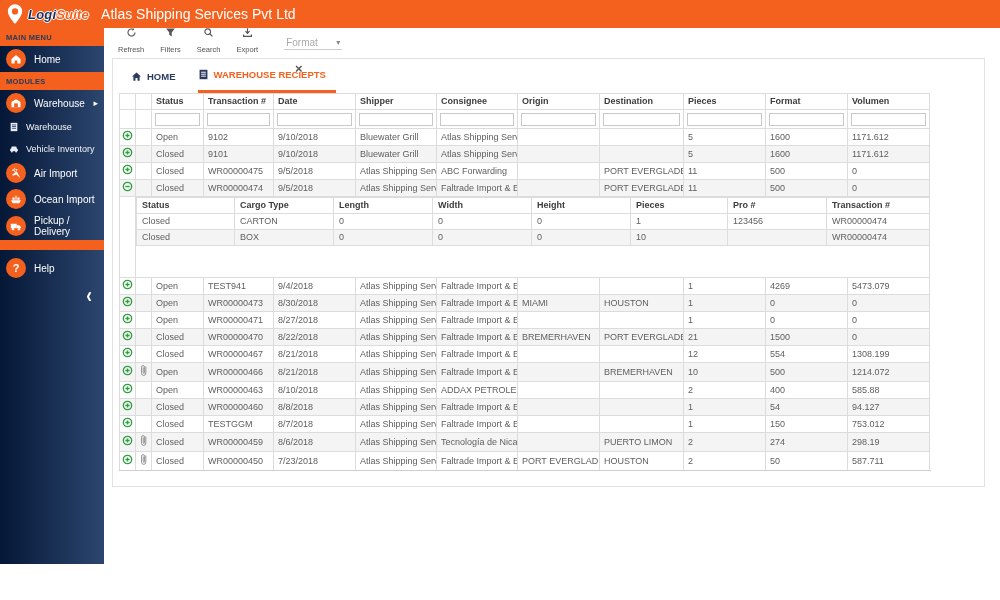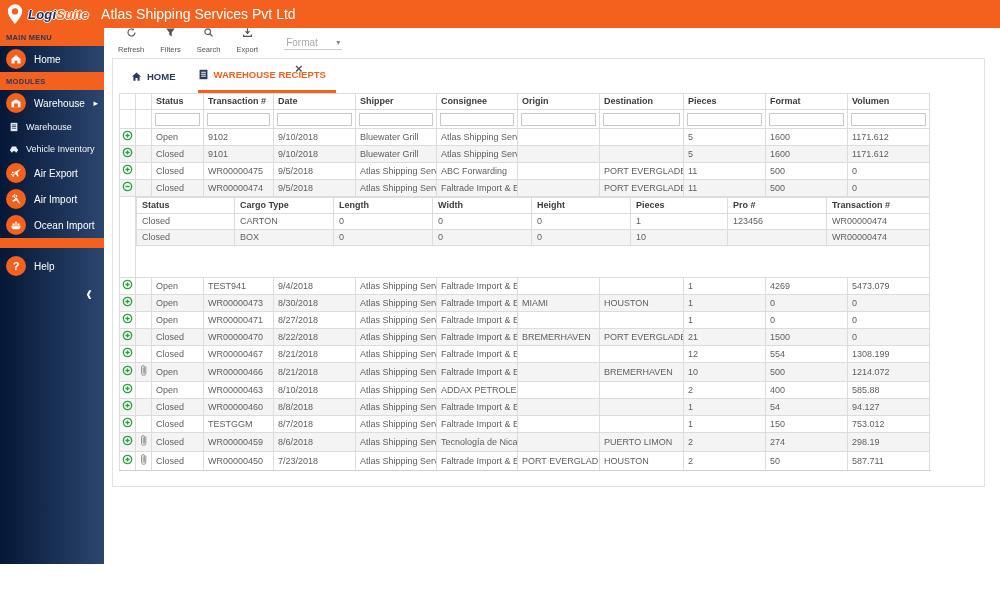--- a/index.html
+++ b/index.html
@@ -140,28 +140,20 @@
     <div class="sub-item">
       <svg viewBox="0 0 14 12">
         <path d="M2.5 6 L4 2.5 H10 L11.5 6 Z" fill="#e8ebf2"></path>
           <rect x="1.5" y="6" width="11" height="3" rx="1" fill="#e8ebf2"></rect>
           <circle cx="4" cy="9.6" r="1.3" fill="#e8ebf2"></circle>
           <circle cx="10" cy="9.6" r="1.3" fill="#e8ebf2"></circle>
       </svg>
       <span>Vehicle Inventory</span>
     </div>
 
-    <div class="nav-item">
-      <span class="circle">
-        <svg viewBox="0 0 16 16">
-            <path d="M14 2 L9 7.5 L10.5 12 L9 13 L6.8 9.2 L3.8 11 L4 13 L3 13.6 L2 11 L-0.5 10 Z M2 11 L6 8 L2.5 6 L1.5 6.8 Z" fill="#fff" transform="translate(1,0)"></path>
-          </svg>
-      </span>
-      <span>Air Export</span>
-    </div>
 
     <div class="nav-item">
       <span class="circle">
         <svg viewBox="0 0 16 16">
             <path d="M14 2 L9 7.5 L10.5 12 L9 13 L6.8 9.2 L3.8 11 L4 13 L3 13.6 L2 11 L-0.5 10 Z M2 11 L6 8 L2.5 6 L1.5 6.8 Z" fill="#fff" transform="rotate(90 8 8) translate(1,0)"></path>
           </svg>
       </span>
       <span>Air Import</span>
     </div>
 
@@ -171,20 +163,31 @@
             <path d="M1.5 9.5 H14.5 L12.5 13.5 H3.5 Z" fill="#fff"></path>
             <rect x="7.2" y="3.5" width="1.6" height="5.5" fill="#fff"></rect>
             <rect x="3.2" y="6" width="3" height="3" fill="#fff"></rect>
             <rect x="9.8" y="6" width="3" height="3" fill="#fff"></rect>
           </svg>
       </span>
       <span>Ocean Import</span>
     </div>
 
 
+    <div class="nav-item tall">
+      <span class="circle">
+        <svg viewBox="0 0 16 16">
+            <rect x="1" y="5" width="8" height="6" fill="#fff"></rect>
+            <path d="M9 7 H12.5 L14.5 9.2 V11 H9 Z" fill="#fff"></path>
+            <circle cx="4" cy="12.2" r="1.6" fill="#fff"></circle>
+            <circle cx="12" cy="12.2" r="1.6" fill="#fff"></circle>
+          </svg>
+      </span>
+      <span>Pickup / Delivery</span>
+    </div>
 
     <div class="orange-bar"></div>
 
     <div class="nav-item tall">
       <span class="circle">
           <span class="qmark">?</span>
         </span>
       <span>Help</span>
     </div>
 

